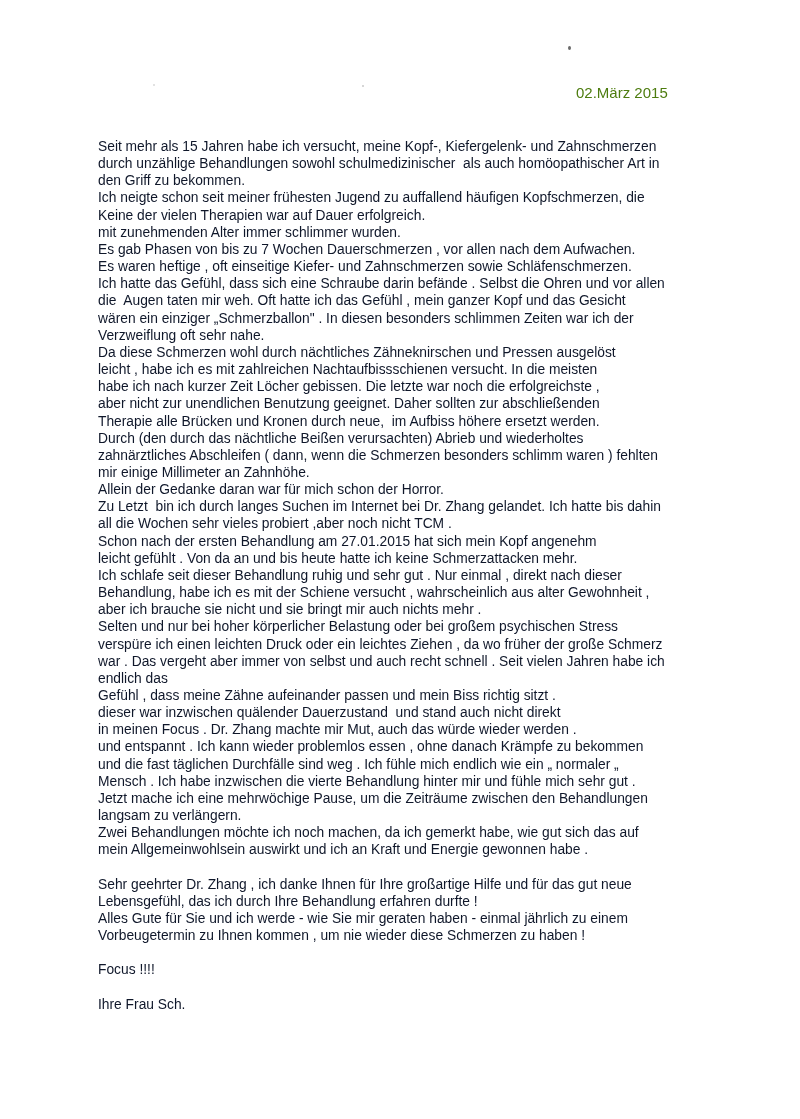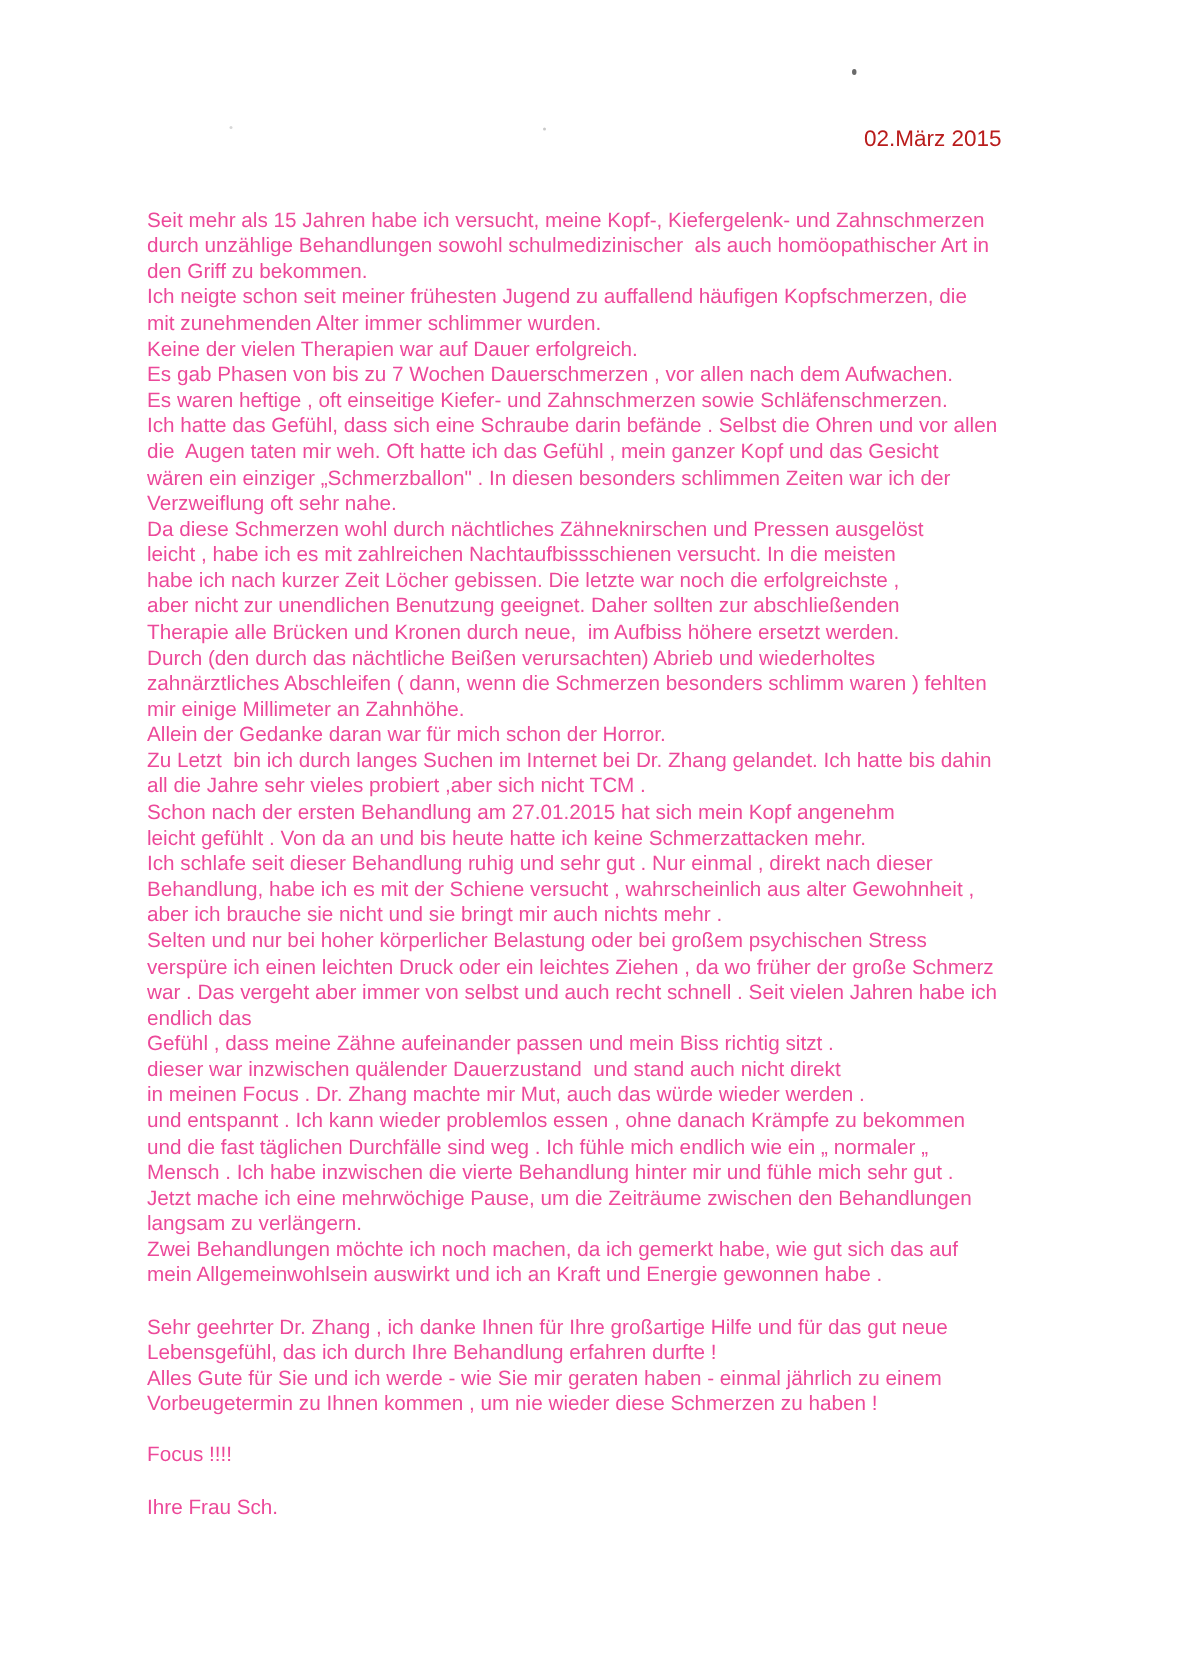--- a/index.html
+++ b/index.html
@@ -16,30 +16,30 @@
     font-family: "Liberation Sans", "DejaVu Sans", sans-serif;
     color: #1b1b1b;
   }
   .letter-date {
     position: absolute;
     left: 576px;
     top: 84px;
     font-size: 15px;
     line-height: 17px;
     white-space: pre;
-    color: #b91c1c;
+    color: #4d7c0f;
   }
   .letter-body {
     position: absolute;
     left: 98px;
     top: 138px;
     width: 660px;
     font-size: 13.8px;
     line-height: 17.15px;
-    color: #ec4899;
+    color: #0f172a;
   }
   .line {
     white-space: pre;
     min-height: 17.15px;
   }
   .speck {
     position: absolute;
     border-radius: 50%;
   }
   .speck-1 {
@@ -74,39 +74,39 @@
   <div class="speck speck-3"></div>
 
   <div class="letter-date">02.März 2015</div>
 
   <div class="letter-body">
 
   <div class="line">Seit mehr als 15 Jahren habe ich versucht, meine Kopf-, Kiefergelenk- und Zahnschmerzen</div>
       <div class="line">durch unzählige Behandlungen sowohl schulmedizinischer  als auch homöopathischer Art in</div>
       <div class="line">den Griff zu bekommen.</div>
       <div class="line">Ich neigte schon seit meiner frühesten Jugend zu auffallend häufigen Kopfschmerzen, die</div>
+      <div class="line">Keine der vielen Therapien war auf Dauer erfolgreich.</div>
       <div class="line">mit zunehmenden Alter immer schlimmer wurden.</div>
-      <div class="line">Keine der vielen Therapien war auf Dauer erfolgreich.</div>
       <div class="line">Es gab Phasen von bis zu 7 Wochen Dauerschmerzen , vor allen nach dem Aufwachen.</div>
       <div class="line">Es waren heftige , oft einseitige Kiefer- und Zahnschmerzen sowie Schläfenschmerzen.</div>
       <div class="line">Ich hatte das Gefühl, dass sich eine Schraube darin befände . Selbst die Ohren und vor allen</div>
       <div class="line">die  Augen taten mir weh. Oft hatte ich das Gefühl , mein ganzer Kopf und das Gesicht</div>
       <div class="line">wären ein einziger „Schmerzballon" . In diesen besonders schlimmen Zeiten war ich der</div>
       <div class="line">Verzweiflung oft sehr nahe.</div>
       <div class="line">Da diese Schmerzen wohl durch nächtliches Zähneknirschen und Pressen ausgelöst</div>
       <div class="line">leicht , habe ich es mit zahlreichen Nachtaufbissschienen versucht. In die meisten</div>
       <div class="line">habe ich nach kurzer Zeit Löcher gebissen. Die letzte war noch die erfolgreichste ,</div>
       <div class="line">aber nicht zur unendlichen Benutzung geeignet. Daher sollten zur abschließenden</div>
       <div class="line">Therapie alle Brücken und Kronen durch neue,  im Aufbiss höhere ersetzt werden.</div>
       <div class="line">Durch (den durch das nächtliche Beißen verursachten) Abrieb und wiederholtes</div>
       <div class="line">zahnärztliches Abschleifen ( dann, wenn die Schmerzen besonders schlimm waren ) fehlten</div>
       <div class="line">mir einige Millimeter an Zahnhöhe.</div>
       <div class="line">Allein der Gedanke daran war für mich schon der Horror.</div>
       <div class="line">Zu Letzt  bin ich durch langes Suchen im Internet bei Dr. Zhang gelandet. Ich hatte bis dahin</div>
-      <div class="line">all die Jahre sehr vieles probiert ,aber sich nicht TCM .</div>
+      <div class="line">all die Wochen sehr vieles probiert ,aber noch nicht TCM .</div>
       <div class="line">Schon nach der ersten Behandlung am 27.01.2015 hat sich mein Kopf angenehm</div>
       <div class="line">leicht gefühlt . Von da an und bis heute hatte ich keine Schmerzattacken mehr.</div>
       <div class="line">Ich schlafe seit dieser Behandlung ruhig und sehr gut . Nur einmal , direkt nach dieser</div>
       <div class="line">Behandlung, habe ich es mit der Schiene versucht , wahrscheinlich aus alter Gewohnheit ,</div>
       <div class="line">aber ich brauche sie nicht und sie bringt mir auch nichts mehr .</div>
       <div class="line">Selten und nur bei hoher körperlicher Belastung oder bei großem psychischen Stress</div>
       <div class="line">verspüre ich einen leichten Druck oder ein leichtes Ziehen , da wo früher der große Schmerz</div>
       <div class="line">war . Das vergeht aber immer von selbst und auch recht schnell . Seit vielen Jahren habe ich</div>
       <div class="line">endlich das</div>
       <div class="line">Gefühl , dass meine Zähne aufeinander passen und mein Biss richtig sitzt .</div>

